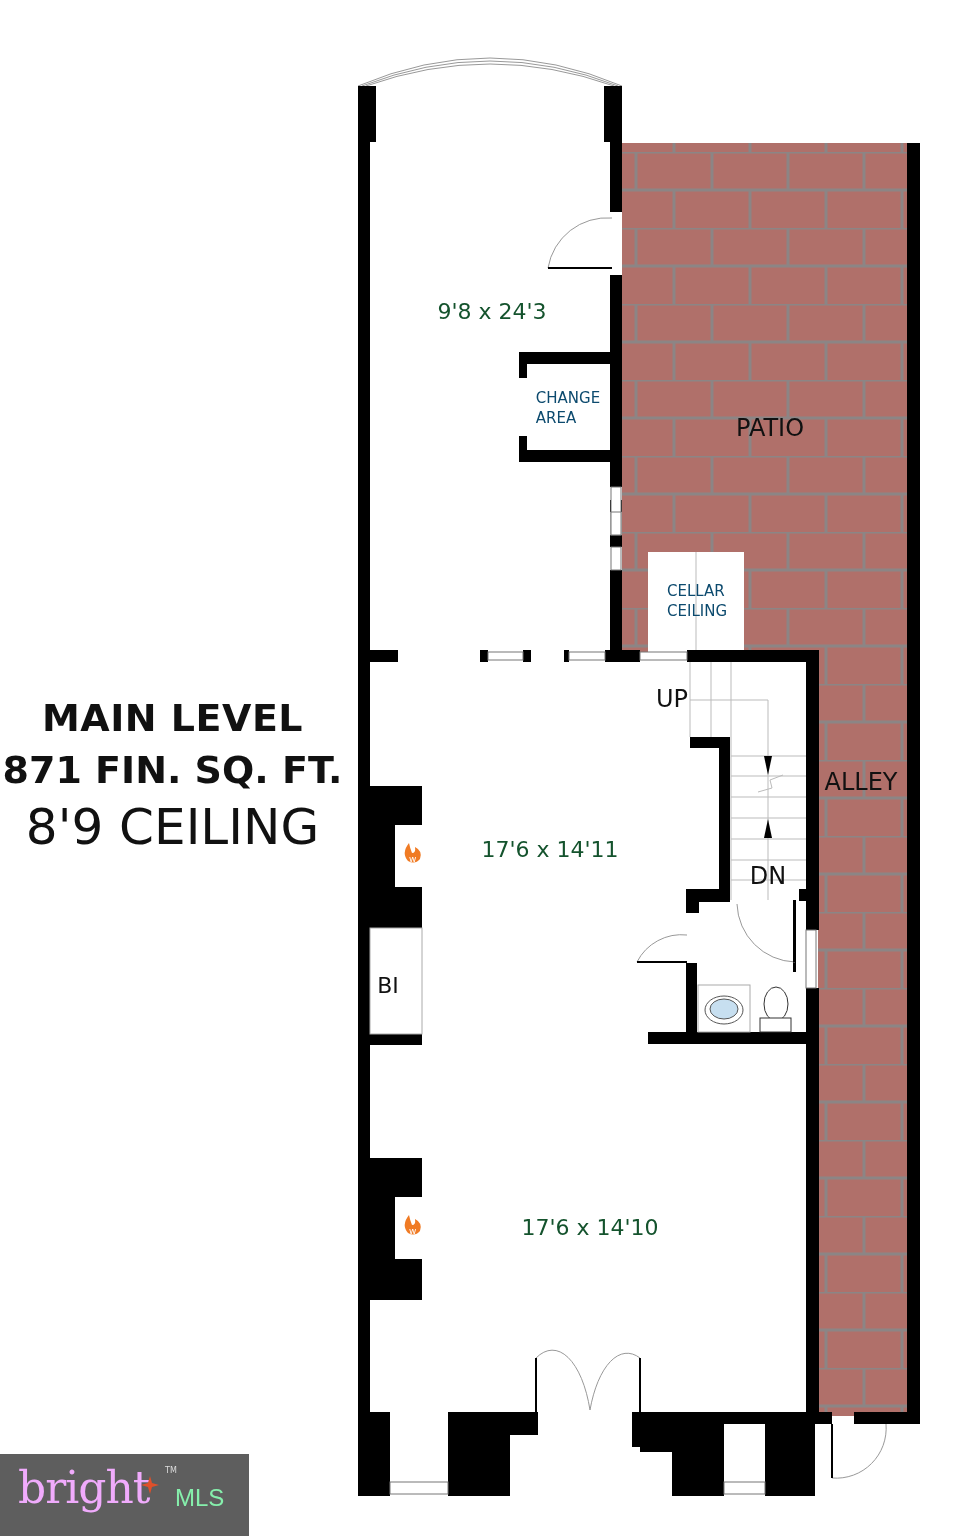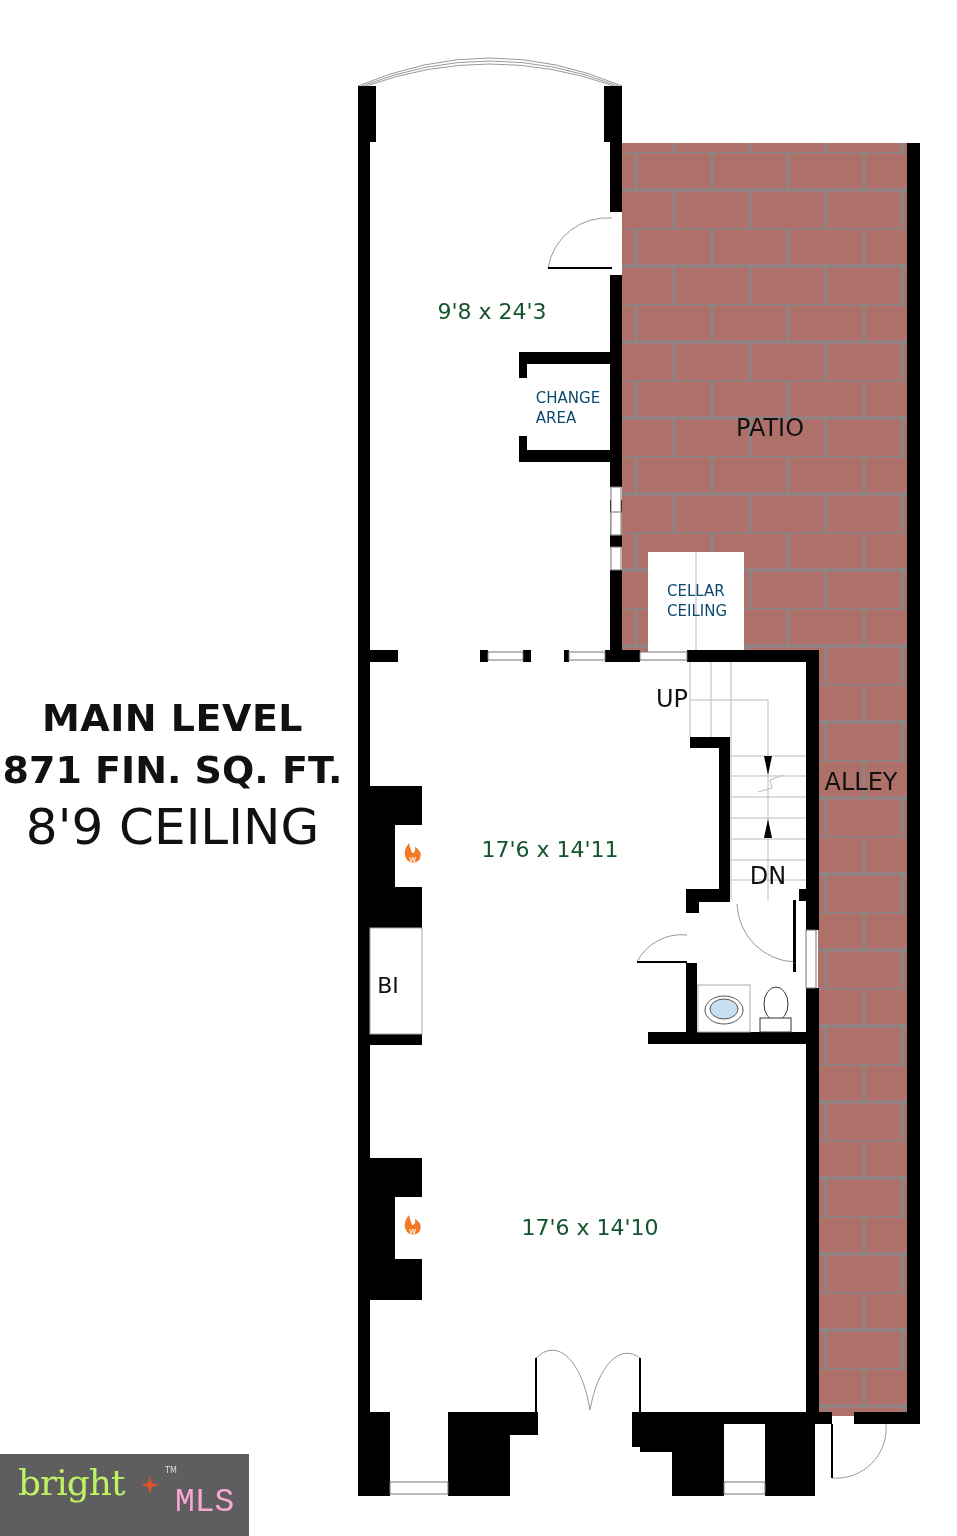--- a/index.html
+++ b/index.html
@@ -6,22 +6,22 @@
   body { width:957px; height:1536px; position:relative; overflow:hidden; font-family:"DejaVu Sans", "Liberation Sans", sans-serif; }
   #plan { position:absolute; left:0; top:0; width:957px; height:1536px; }
   .lvl-title { position:absolute; left:0; width:345px; text-align:center; color:#111; }
   .lvl-name { top:696px; font-size:38px; font-weight:bold; letter-spacing:0.5px; }
   .lvl-area { top:748px; font-size:38px; font-weight:bold; }
   .lvl-ceil { top:798px; font-size:50px; font-weight:normal; }
   .room-label { position:absolute; color:#14532d; font-size:22px; white-space:nowrap; transform:translate(-50%,-50%); }
   .small-label { position:absolute; color:#0c4a6e; font-size:15px; text-align:left; line-height:20px; transform:translate(-50%,-50%); }
   .big-label { position:absolute; color:#111; font-size:24px; transform:translate(-50%,-50%); }
   .logo { position:absolute; left:0; top:1454px; width:249px; height:82px; background:#5e5e5e; }
-  .logo-word { position:absolute; left:18px; top:8px; font-family:"DejaVu Serif", serif; font-size:36px; color:#bef264; letter-spacing:-1px; }
-  .logo-mls { position:absolute; left:175px; top:30px; font-family:Liberation Mono, monospace; font-size:33px; color:#f9a8d4; }
+  .logo-word { position:absolute; left:18px; top:8px; font-family:"DejaVu Serif", serif; font-size:44px; color:#f0abfc; letter-spacing:-1px; }
+  .logo-mls { position:absolute; left:175px; top:30px; font-family:Liberation Sans, sans-serif; font-size:24px; color:#86efac; }
   .logo-tm { position:absolute; left:165px; top:12px; font-size:8px; color:#ddd; }
   .logo-star { position:absolute; left:141px; top:22px; width:18px; height:18px; }
 </style>
 </head>
 <body>
 
 <svg id="plan" viewBox="0 0 957 1536" xmlns="http://www.w3.org/2000/svg">
   <defs>
     <pattern id="brick" x="0" y="0" width="152" height="76" patternUnits="userSpaceOnUse">
       <rect width="152" height="76" fill="#b0706a"></rect>

